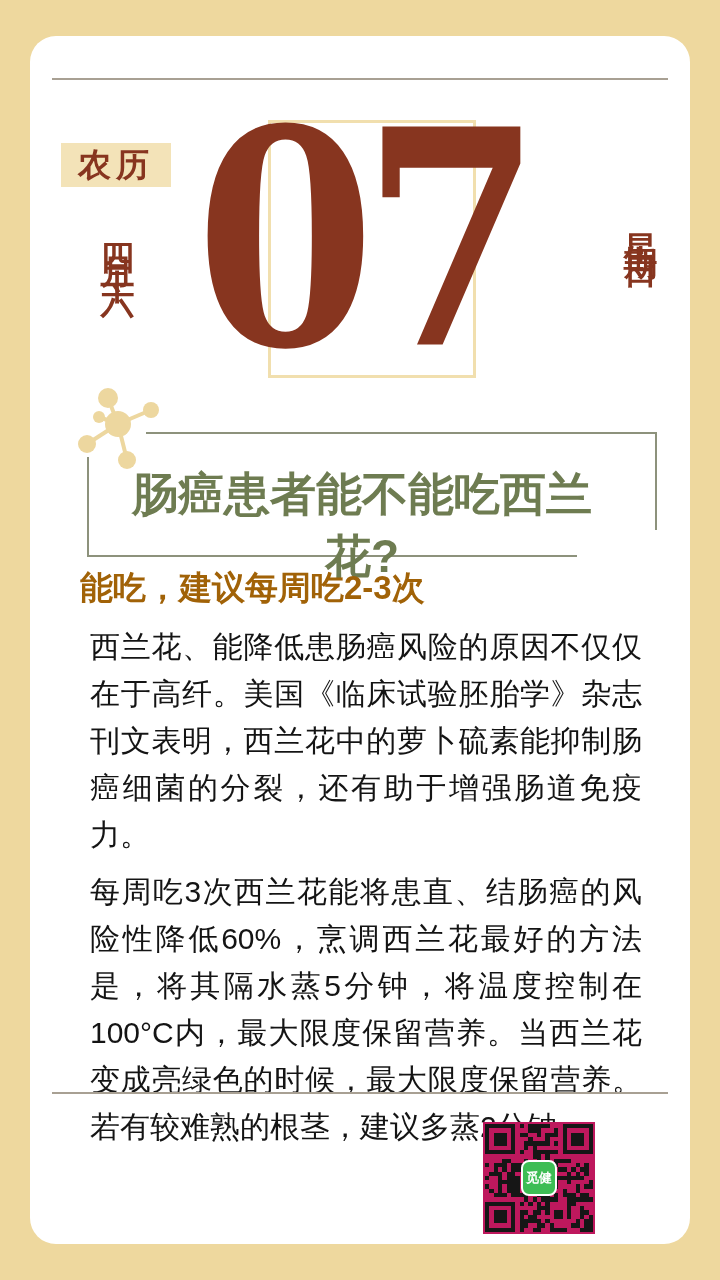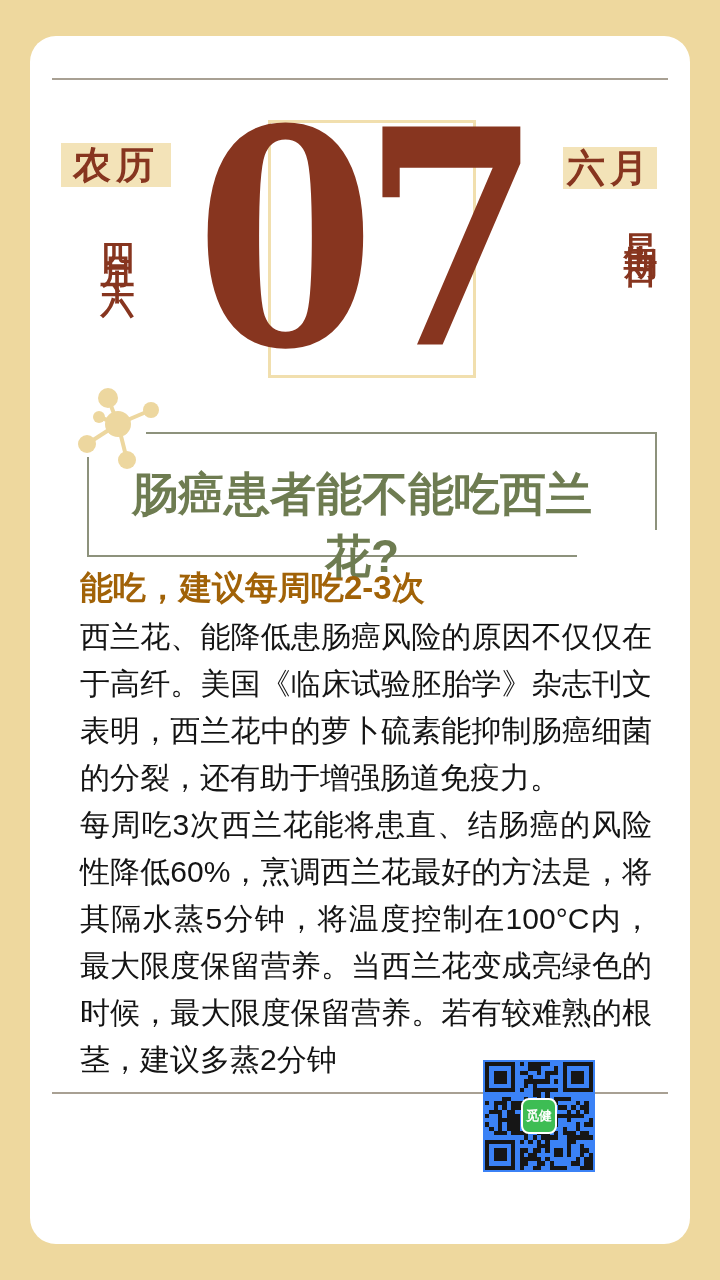--- a/index.html
+++ b/index.html
@@ -12,21 +12,21 @@
     position:absolute; left:30px; top:36px; width:660px; height:1208px;
     background:#ffffff; border-radius:26px;
   }
   .hline{ position:absolute; left:22px; width:616px; height:2px; background:#a8a093; }
   .hline.top{ top:42px; }
   .hline.bottom{ top:1056px; }
 
   
   .label-box{
     position:absolute; background:#f3e3b8; color:#87351f;
-    font-weight:bold; font-size:38px; letter-spacing:5px;
+    font-weight:bold; font-size:33px; letter-spacing:5px;
     display:flex; align-items:center; justify-content:center;
   }
   .label-box.lunar{ left:31px; top:107px; width:110px; height:44px; }
   .label-box.month{ left:533px; top:111px; width:94px; height:42px; }
   .vtext{
     position:absolute; writing-mode:vertical-rl; text-orientation:upright;
     color:#87351f; font-weight:bold; font-size:34px; letter-spacing:12px;
   }
   .vtext.lunar-date{ left:65px; top:182px; }
   .vtext.weekday{ left:588px; top:170px; }
@@ -60,31 +60,31 @@
 
   
   .subtitle{
     position:absolute; left:50px; top:530px;
     font-size:33px; font-weight:bold; color:#a16207;
   }
   .body-text{
     position:absolute; left:50px; top:577px; width:572px;
     font-size:30px; line-height:47px; color:#141414; text-align:justify;
   }
-  .body-text p{ margin:0; }
+  .body-text p{ margin:10px; }
 
   
   .cta{
     position:absolute; left:55px; top:1082px;
     font-family:"DejaVu Serif", serif; font-weight:bold;
     font-size:29px; line-height:41px; letter-spacing:4px; color:#a23a26;
   }
   .qr{
-    position:absolute; left:453px; top:1024px; width:112px; height:112px;
-    background:#3b82f6; padding:2px; box-sizing:border-box;
+    position:absolute; left:453px; top:1086px; width:112px; height:112px;
+    background:#be185d; padding:2px; box-sizing:border-box;
   }
   .qr-grid{
     width:100%; height:100%;
     display:grid; grid-template-columns:repeat(25,1fr); grid-template-rows:repeat(25,1fr);
   }
   .qr-grid div.on{ background:#161616; }
   .qr-logo{
     position:absolute; left:50%; top:50%; width:36px; height:36px;
     transform:translate(-50%,-50%);
     background:#3dbd54; border:2px solid #ffffff; border-radius:8px;
@@ -99,21 +99,20 @@
   <div class="card">
 
     <div class="hline top"></div>
 
     <div class="label-box lunar">农历</div>
     <div class="vtext lunar-date">四月十六</div>
 
     <div class="day-frame"></div>
     <div class="day-number">07</div>
 
-    <div class="label-box month">六月</div>
     <div class="vtext weekday">星期日</div>
 
     <svg class="molecule" width="92" height="94" viewBox="0 0 92 94">
       <g stroke="#edd79f" stroke-width="4" fill="none">
         <line x1="43" y1="38" x2="33" y2="12"></line>
         <line x1="43" y1="38" x2="24" y2="31"></line>
         <line x1="43" y1="38" x2="12" y2="58"></line>
         <line x1="43" y1="38" x2="76" y2="24"></line>
         <line x1="43" y1="38" x2="52" y2="74"></line>
       </g>

